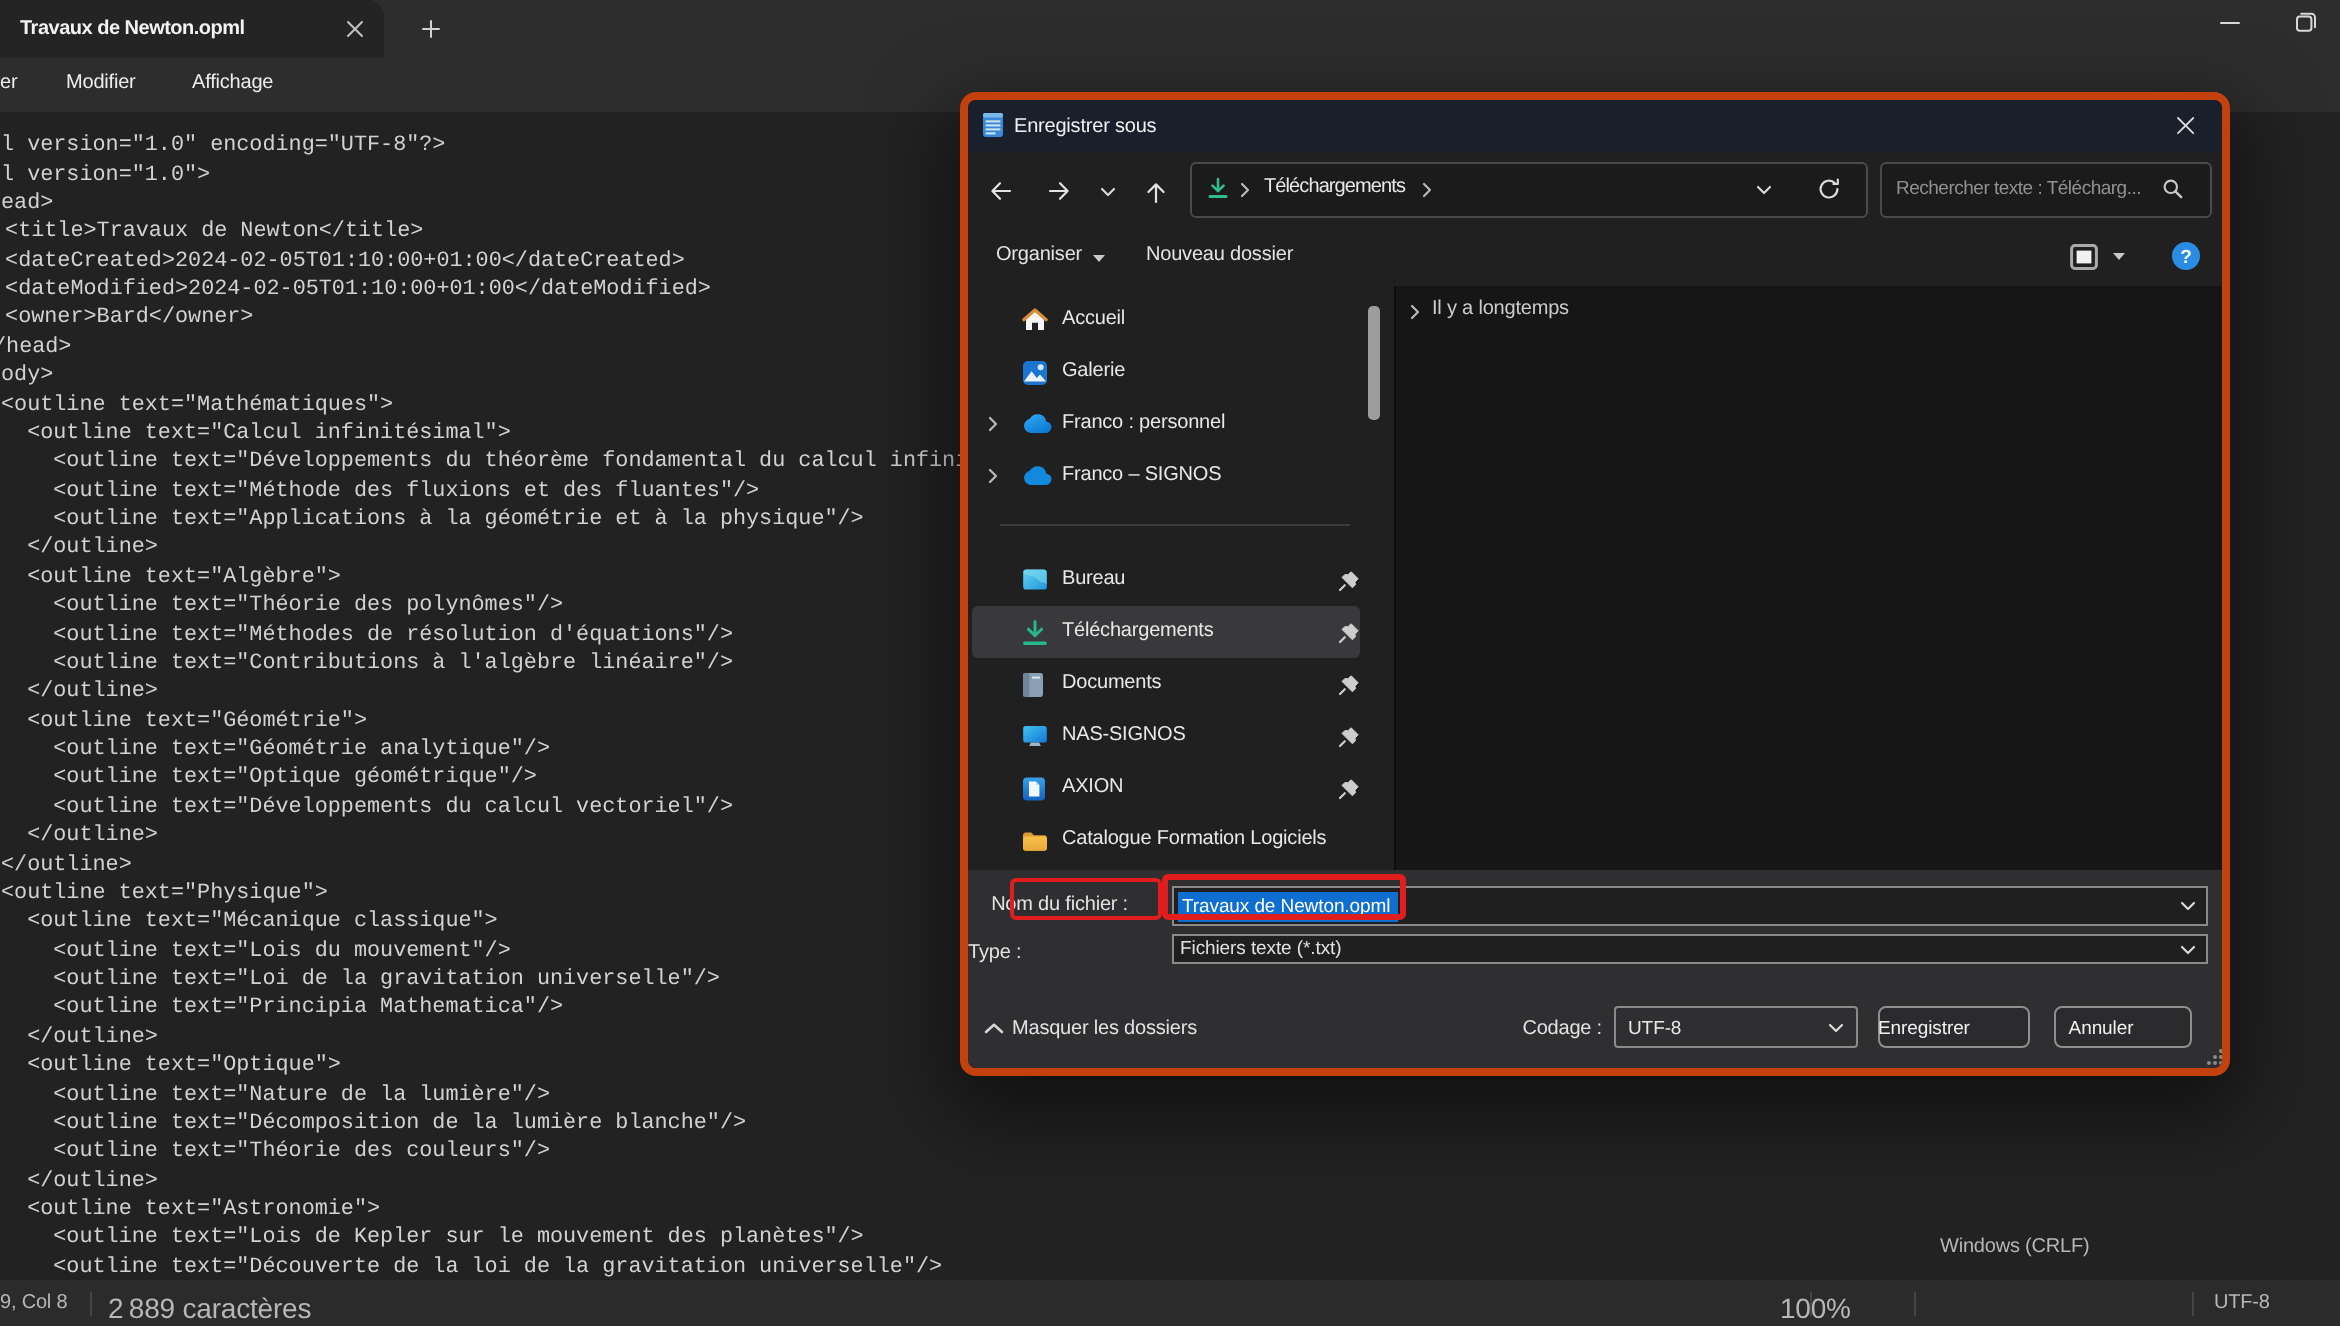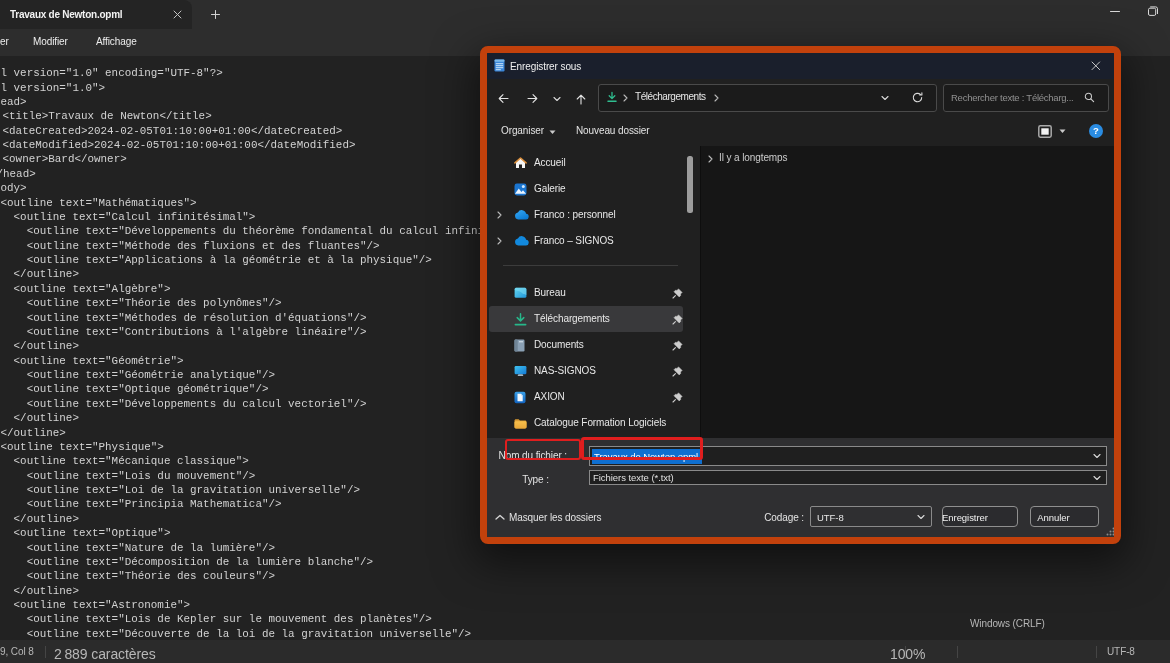--- a/index.html
+++ b/index.html
@@ -71,21 +71,21 @@
 <div class="a" style="left:0;top:640px;width:1170px;height:23px;background:#2b2b2b"></div>
 <div class="a" style="left:0;top:645.5px;color:#b7b7b7;font-size:10px;letter-spacing:-0.1px">9, Col 8</div>
 <div class="a" style="left:54px;top:645.5px;color:#b7b7b7;font-size:14px;letter-spacing:-0.1px">2 889 caractères</div>
 <div class="a" style="left:890px;top:645.5px;color:#b7b7b7;font-size:14px;letter-spacing:-0.1px">100%</div>
 <div class="a" style="left:970px;top:618px;color:#b7b7b7;font-size:10px;letter-spacing:-0.1px">Windows (CRLF)</div>
 <div class="a" style="left:1107px;top:645.5px;color:#b7b7b7;font-size:10px;letter-spacing:-0.1px">UTF-8</div>
 <div class="a" style="left:45px;top:646px;width:1px;height:12px;background:#454545"></div>
 <div class="a" style="left:905px;top:646px;width:1px;height:12px;background:#454545"></div>
 <div class="a" style="left:957px;top:646px;width:1px;height:12px;background:#454545"></div>
 <div class="a" style="left:1096px;top:646px;width:1px;height:12px;background:#454545"></div>
-<div class="a" id="dlg" style="left:480px;top:46px;width:627px;height:484px;background:#202020;border:7px solid #c2410c;border-radius:8px;box-shadow:0 14px 40px 6px rgba(0,0,0,0.5);overflow:hidden">
+<div class="a" id="dlg" style="left:480px;top:46px;width:627px;height:484px;background:#202020;border:4px solid #c2410c;border-radius:8px;box-shadow:0 14px 40px 6px rgba(0,0,0,0.5);overflow:hidden">
 <div class="a" style="left:0;top:0;width:627px;height:26px;background:#1a1f2c"></div>
 <svg class="a" style="left:7px;top:6px" width="11" height="13" viewBox="0 0 11 13">
       <rect x="0.5" y="0.5" width="10" height="12" rx="1.2" fill="#3b86d8"></rect>
 <rect x="0.5" y="0.5" width="10" height="2.2" rx="1" fill="#7db9e8"></rect>
 <rect x="1.8" y="4.2" width="7.4" height="1" fill="#cfe6f8"></rect>
 <rect x="1.8" y="6.2" width="7.4" height="1" fill="#cfe6f8"></rect>
 <rect x="1.8" y="8.2" width="7.4" height="1" fill="#cfe6f8"></rect>
 <rect x="1.8" y="10.2" width="5" height="1" fill="#cfe6f8"></rect>
     </svg>
 <div class="a t10" style="left:23px;top:7.5px;color:#f0f0f0">Enregistrer sous</div>
@@ -264,21 +264,21 @@
     </svg>
     <div class="a t10" style="left:47px;top:364px;color:#e8e8e8">Catalogue Formation Logiciels</div>
 <div class="a" style="left:0;top:385px;width:627px;height:99px;background:#2f2f31"></div>
 <div class="a t10" style="left:0;top:396.5px;width:80px;text-align:right;color:#e3e3e3">Nom du fichier :</div>
 <div class="a" style="left:102px;top:393px;width:518px;height:20px;background:#1f1f1f;border:1px solid #8a8a8a;box-sizing:border-box"></div>
 <div class="a" style="left:104.5px;top:395.5px;width:110px;height:15px;background:#0f6fd0"></div>
 <div class="a t95" style="left:107px;top:398px;color:#fff">Travaux de Newton.opml</div>
 <svg class="a" style="left:606px;top:400px" width="8" height="6" viewBox="0 0 8 6">
       <path d="M1 1.5 L4 4.5 L7 1.5" stroke="#d9d9d9" stroke-width="1.1" fill="none" stroke-linecap="round" stroke-linejoin="round"></path>
     </svg>
-<div class="a t10" style="left:0;top:420.5px;width:97px;text-align:center;color:#e3e3e3">Type :</div>
+<div class="a t10" style="left:0;top:420.5px;width:97px;text-align:left;color:#e3e3e3">Type :</div>
 <div class="a" style="left:102px;top:417px;width:518px;height:15px;background:#1f1f1f;border:1px solid #8a8a8a;box-sizing:border-box"></div>
 <div class="a t95" style="left:106px;top:419px;color:#e0e0e0">Fichiers texte (*.txt)</div>
 <svg class="a" style="left:606px;top:421.5px" width="8" height="6" viewBox="0 0 8 6">
       <path d="M1 1.5 L4 4.5 L7 1.5" stroke="#d9d9d9" stroke-width="1.1" fill="none" stroke-linecap="round" stroke-linejoin="round"></path>
     </svg>
 <svg class="a" style="left:8px;top:461px" width="10" height="7" viewBox="0 0 10 7">
       <path d="M1 5 L5 1.4 L9 5" stroke="#d5d5d5" stroke-width="1.3" fill="none" stroke-linecap="round" stroke-linejoin="round"></path>
     </svg>
 <div class="a t10" style="left:22px;top:458.5px;color:#e3e3e3">Masquer les dossiers</div>
 <div class="a t10" style="left:237px;top:458.5px;width:80px;text-align:right;color:#e3e3e3">Codage :</div>

